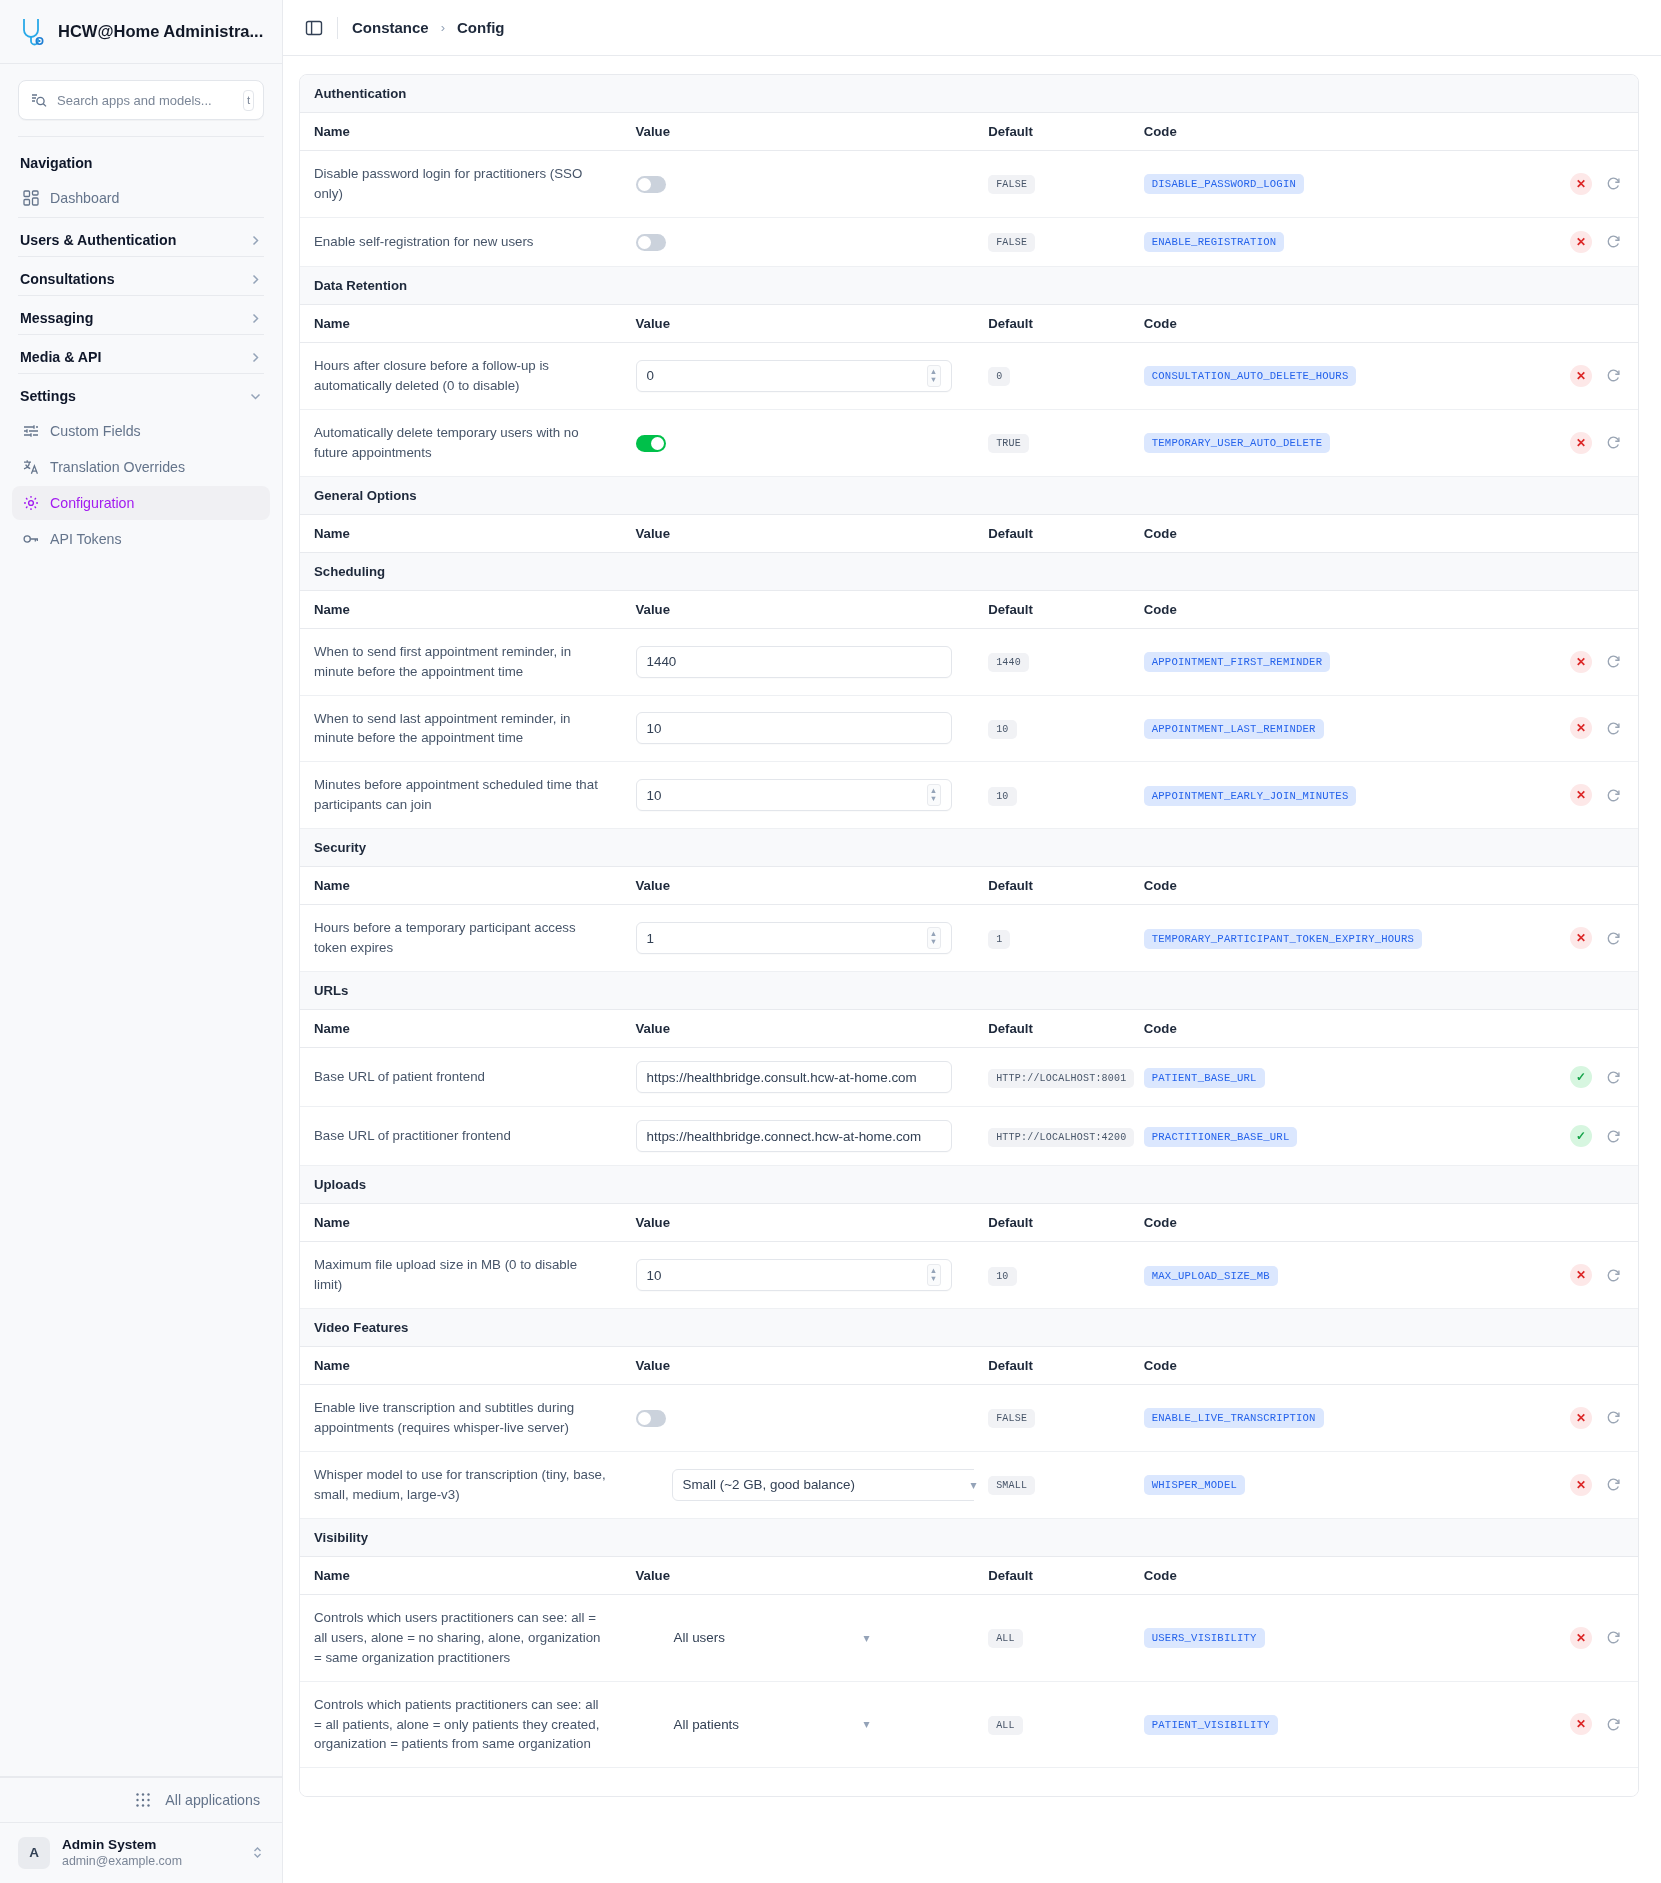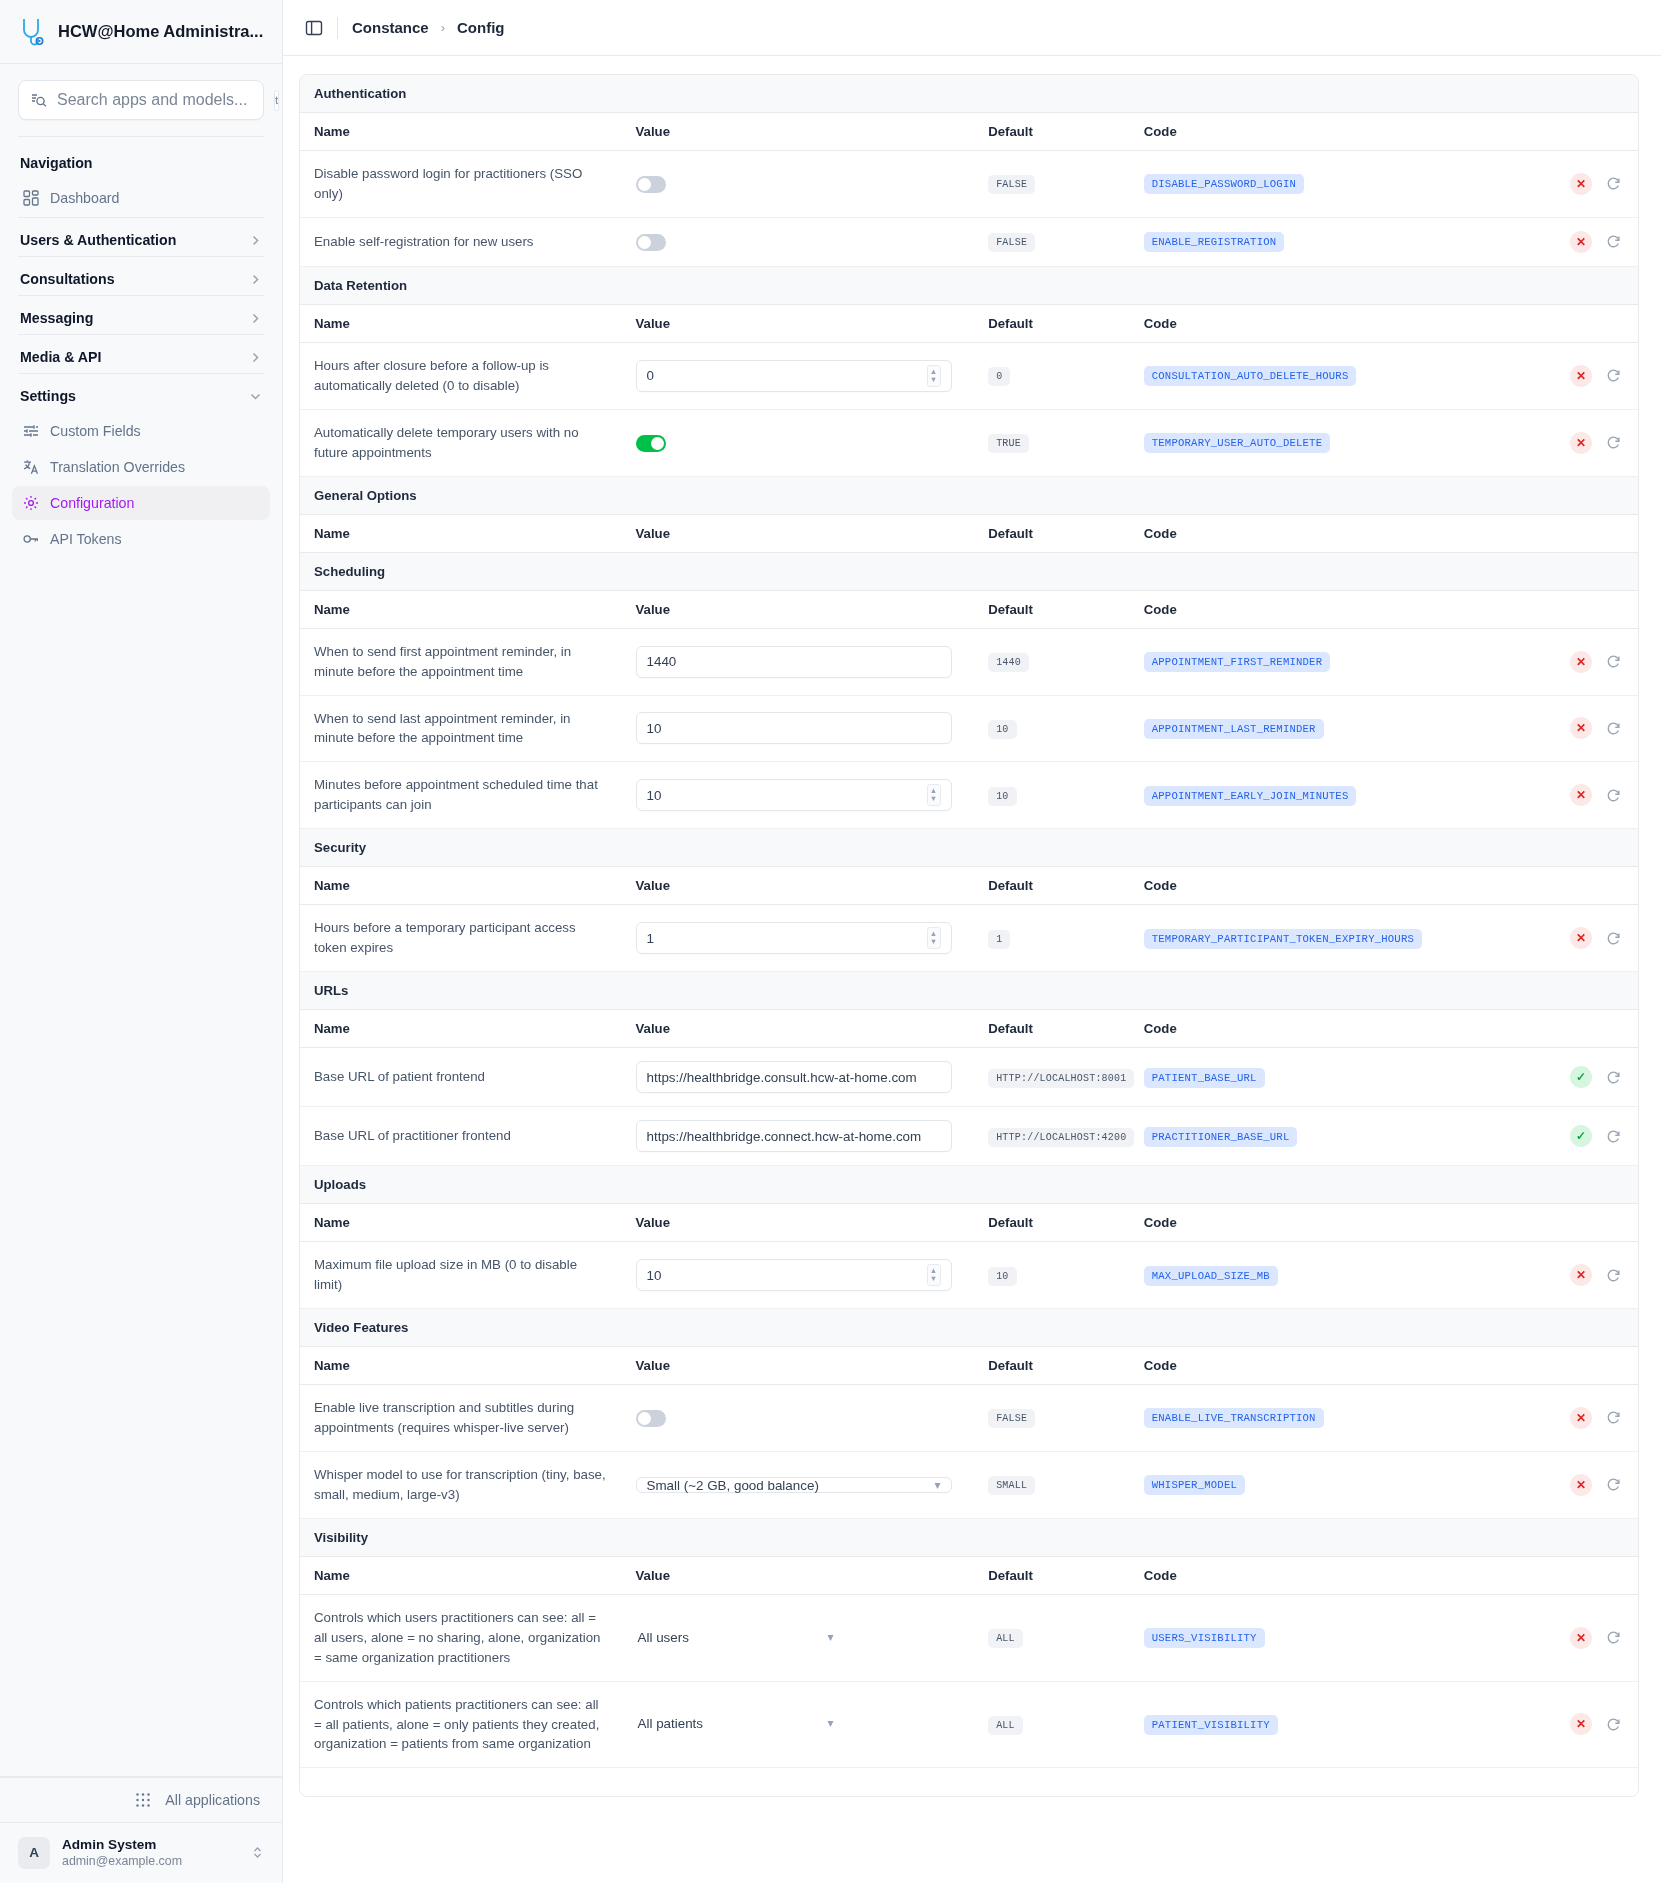--- a/index.html
+++ b/index.html
@@ -32,21 +32,21 @@
   .sb-search-wrap { padding: 16px 18px 10px 18px; }
   .sb-search {
     display: flex; align-items: center; gap: 10px;
     height: 40px; background: #fff;
     border: 1px solid #e3e6eb; border-radius: 8px;
     padding: 0 9px 0 12px;
     box-shadow: 0 1px 1px rgba(16,24,40,.03);
   }
   .sb-search-input {
     flex: 1; border: 0; outline: 0; background: transparent;
-    font-size: 16px; color: #6d28d9;
+    font-size: 13px; color: #6d28d9;
     font-family: "Liberation Sans", sans-serif;
   }
   .sb-search-input::placeholder { color: #7b8697; }
   .sb-kbd {
     width: 19px; height: 21px; border: 1px solid #e3e6eb; border-radius: 4px;
     font-size: 11.5px; color: #7b8697; display: flex;
     align-items: center; justify-content: center; background: #fff;
   }
   .sb-sep { height: 1px; background: #e8eaee; margin: 6px 18px 0 18px; }
   .sb-groups { flex: 1; overflow: hidden; padding-top: 4px; }
@@ -135,23 +135,23 @@
     width: 316px; height: 32px; border: 1px solid #e3e6eb; border-radius: 6px;
     background: #fff; display: flex; align-items: center; padding: 0 10px;
     font-size: 13.4px; color: #334155; box-shadow: 0 1px 1px rgba(16,24,40,.02);
   }
   .txtfield .val { flex: 1; overflow: hidden; white-space: nowrap; }
   .spin { display: flex; flex-direction: column; align-items: center; justify-content: center;
           width: 14px; height: 22px; border: 1px solid #e8eaee; border-radius: 3px; background: #fafbfc;
           color: #94a3b8; font-size: 7.5px; line-height: 1.05; }
 
   .selfield {
-    width: 316px; height: 16px; display: flex; align-items: flex-start;
+    width: 316px; height: 32px; display: flex; align-items: center;
     font-size: 13.4px; color: #334155; border: 0; background: transparent;
-    padding: 0 2px; cursor: pointer;
+    padding: 0 2px; cursor: pointer; margin-left: 36px;
   }
   .selfield.bordered {
     border: 1px solid #e3e6eb; border-radius: 6px; padding: 0 10px; background: #fff;
   }
   .selfield .val { flex: 1; }
   .selfield .cv { color: #94a3b8; font-size: 12px; }
   .selfield.narrow { width: 200px; }
 
   .defchip {
     display: inline-block; background: #f1f2f5; border-radius: 5px;

